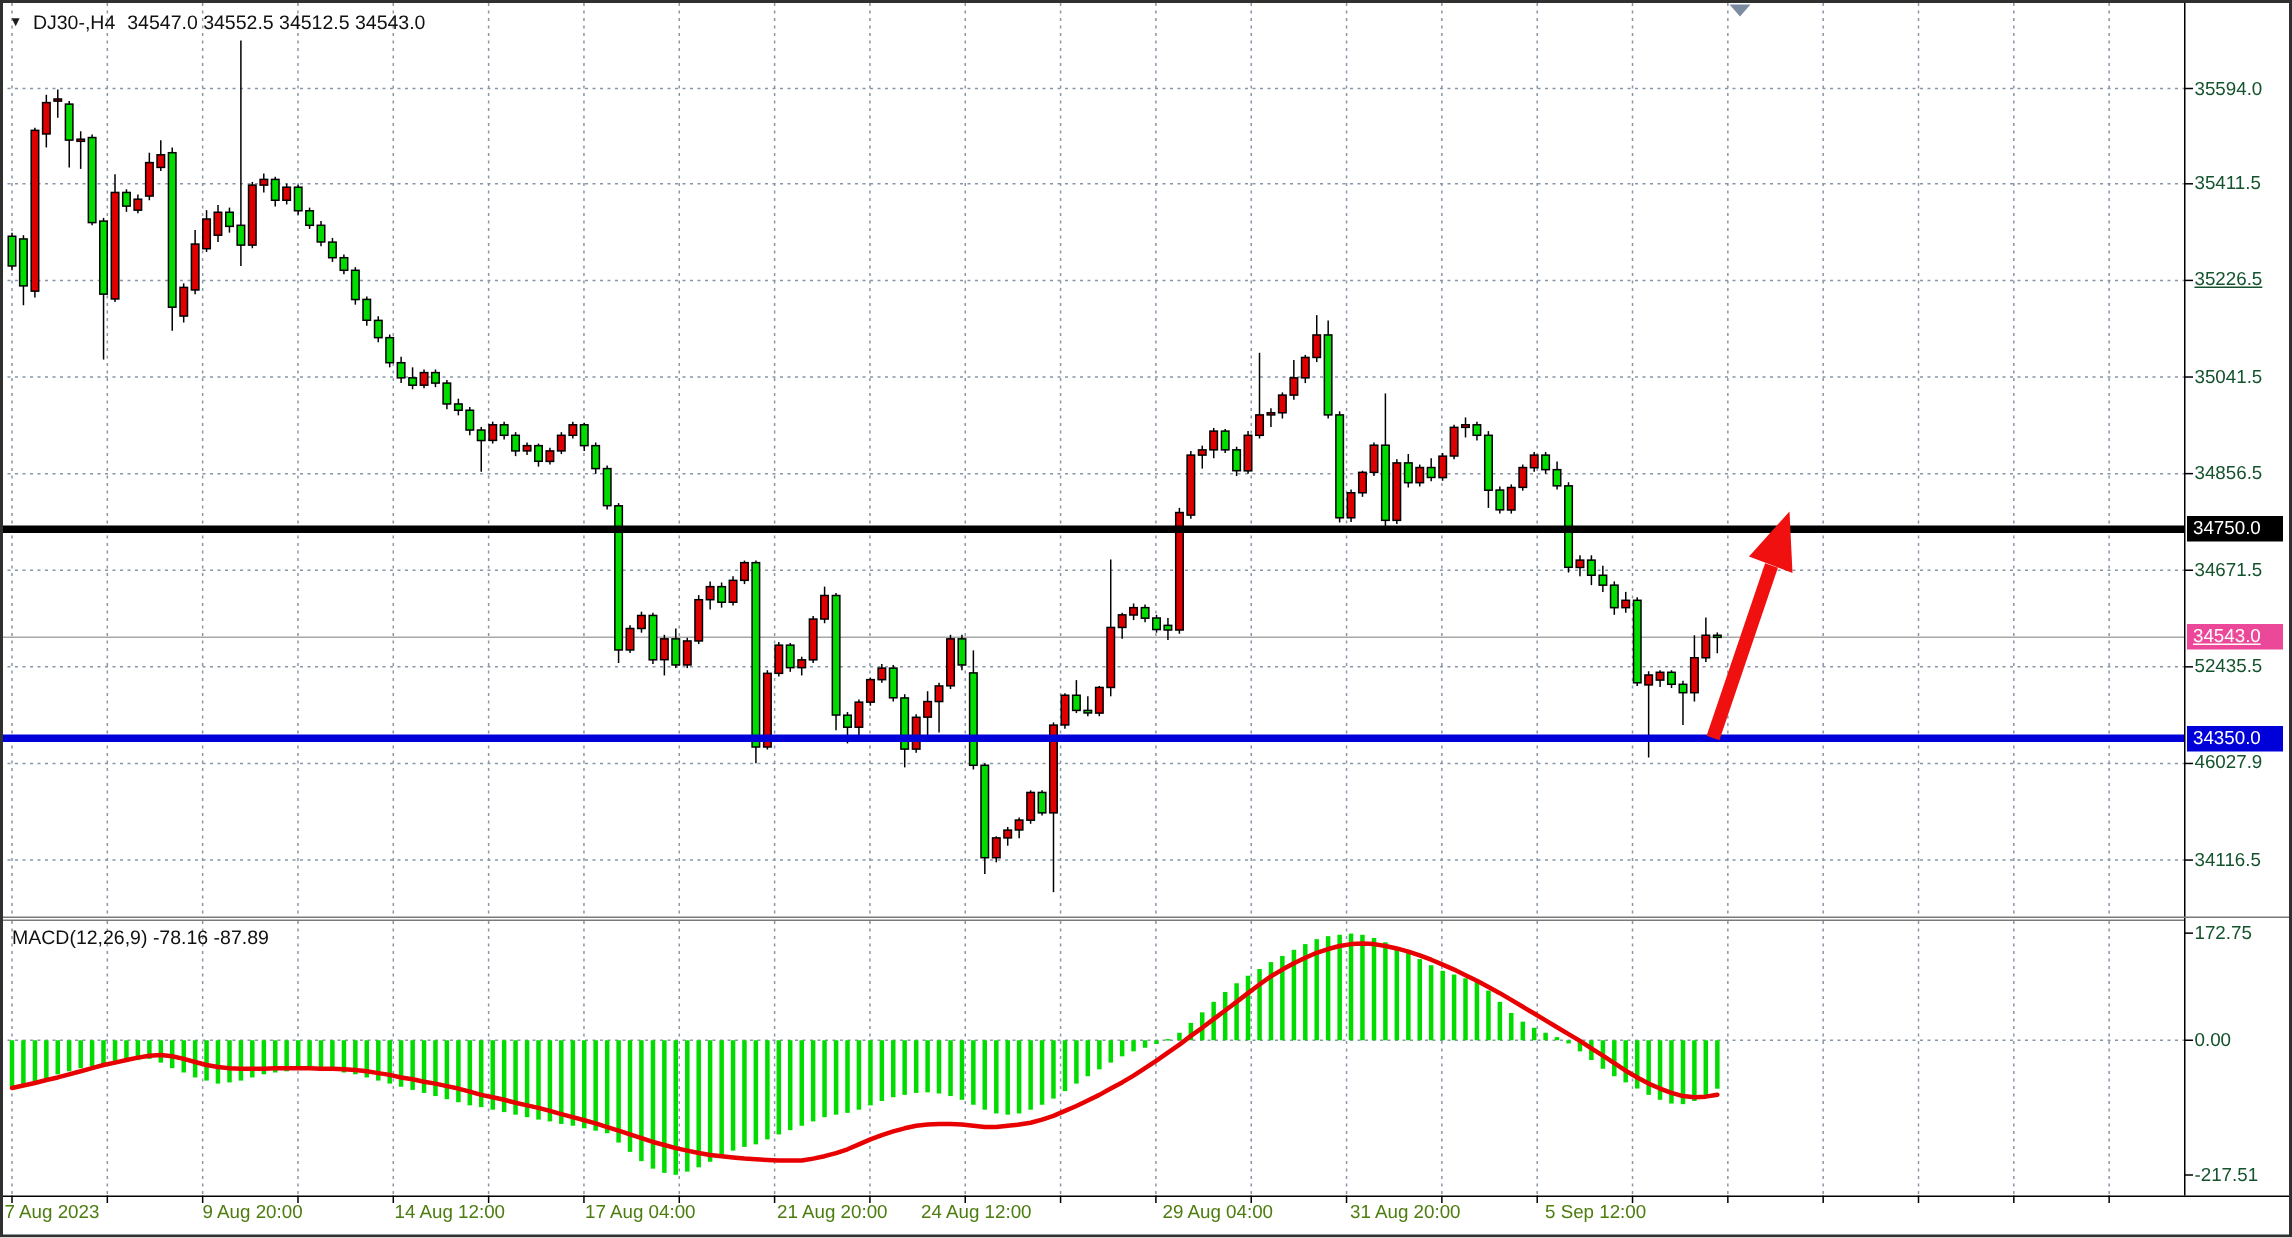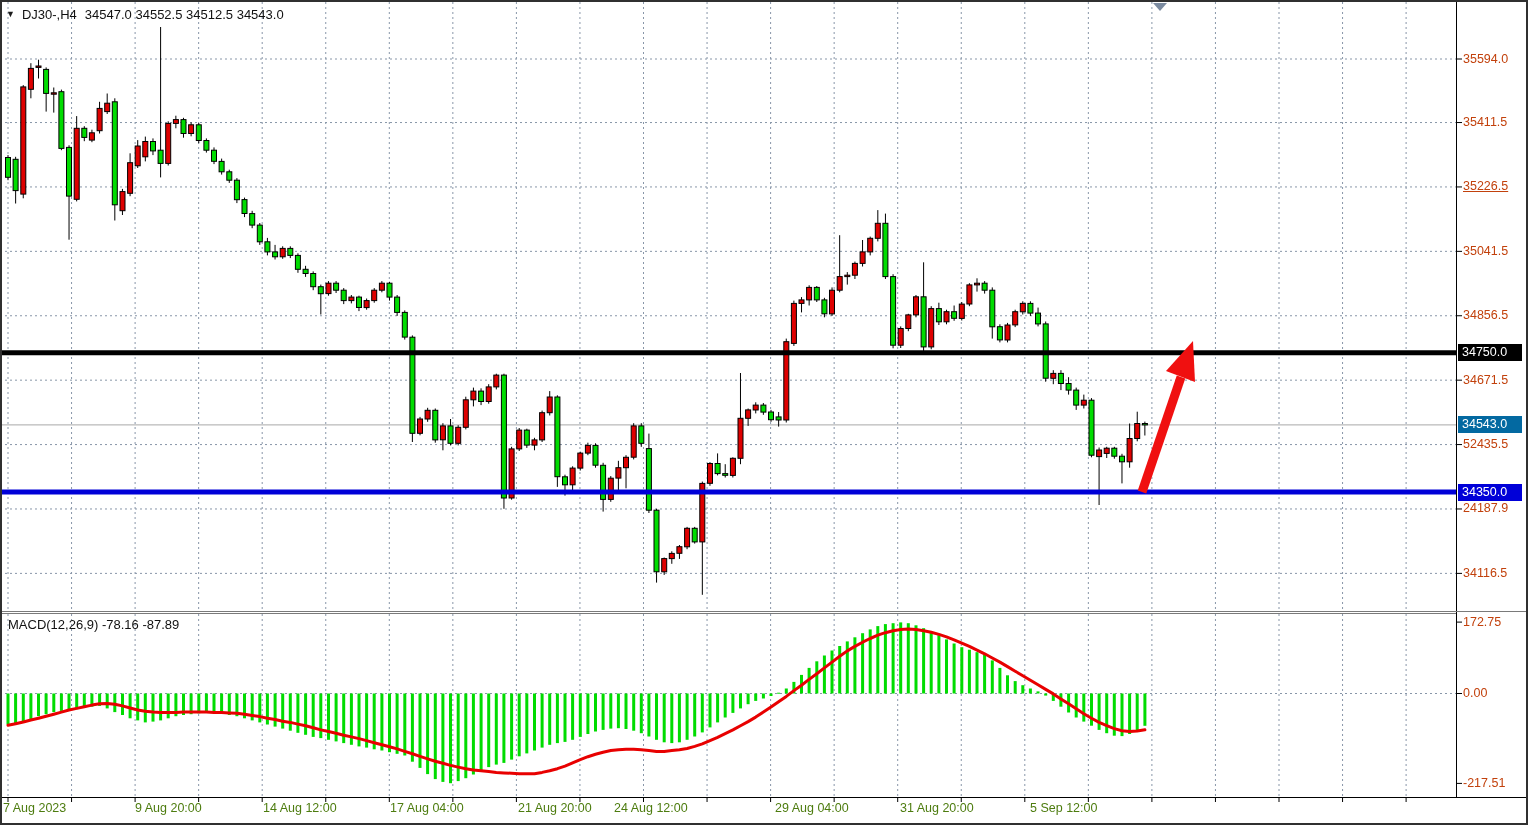--- a/index.html
+++ b/index.html
@@ -1,20 +1,20 @@
 <!DOCTYPE html>
 <html><head>
 <meta charset="utf-8">
 <style>
   html,body{margin:0;padding:0;background:#e9e9e9;}
   #win{position:relative;width:1528px;height:825px;background:#ffffff;overflow:hidden;
        font-family:"Liberation Sans", sans-serif;}
   #chart-svg{position:absolute;left:0;top:0;}
   #labels{position:absolute;left:0;top:0;width:1528px;height:825px;pointer-events:none;}
-  .axlbl{position:absolute;font-size:12.5px;color:#c2410c;white-space:nowrap;line-height:17px;}
+  .axlbl{position:absolute;font-size:12.5px;color:#14532d;white-space:nowrap;line-height:17px;}
   .pricebox{position:absolute;left:1458px;width:64px;height:17px;line-height:17px;
             color:#fff;font-size:12.5px;padding-left:4px;box-sizing:border-box;white-space:nowrap;}
   .datelbl{position:absolute;top:801px;font-size:12.5px;color:#4d7c0f;white-space:nowrap;}
   #hdr{position:absolute;left:6px;top:7px;font-size:13px;color:#111;white-space:nowrap;}
   #hdr .tri{display:inline-block;font-size:9px;color:#1c1c1c;vertical-align:2px;margin-right:7px;}
   #hdr .sym{margin-right:8px;}
   #macd-lbl{position:absolute;left:8px;top:617px;font-size:13px;color:#111;white-space:nowrap;}
 </style>
 </head>
 <body>
@@ -588,24 +588,24 @@
       <rect x="1" y="1" width="1526" height="823" fill="none" stroke="#303030" stroke-width="2"></rect>
     </svg>
   <div id="labels">
       <div class="axlbl" style="left: 1463px; top: 50.5px;">35594.0</div>
       <div class="axlbl" style="left: 1463px; top: 114.036px;">35411.5</div>
       <div class="axlbl" style="left: 1463px; top: 178.441px; text-decoration: underline;">35226.5</div>
       <div class="axlbl" style="left: 1463px; top: 242.847px;">35041.5</div>
       <div class="axlbl" style="left: 1463px; top: 307.253px;">34856.5</div>
       <div class="axlbl" style="left: 1463px; top: 371.659px;">34671.5</div>
       <div class="axlbl" style="left: 1463px; top: 436.065px;">52435.5</div>
-      <div class="axlbl" style="left: 1463px; top: 500.471px;">24187.9</div>
+      <div class="axlbl" style="left: 1463px; top: 500.471px;">46027.9</div>
       <div class="axlbl" style="left: 1463px; top: 564.877px;">34116.5</div>
       <div class="pricebox" style="top: 344.33px; background: rgb(0, 0, 0);">34750.0</div>
-      <div class="pricebox" style="top: 416.395px; background: #0369a1;">34543.0</div>
+      <div class="pricebox" style="top: 416.395px; background: #ec4899; text-decoration: underline;">34543.0</div>
       <div class="pricebox" style="top: 483.586px; background: rgb(0, 0, 216);">34350.0</div>
       <div class="axlbl" style="left: 1463px; top: 613.601px;">172.75</div>
       <div class="axlbl" style="left: 1463px; top: 685px;">0.00</div>
       <div class="axlbl" style="left: 1463px; top: 774.899px;">-217.51</div>
       <div class="datelbl" style="left: 3px;">7 Aug 2023</div>
       <div class="datelbl" style="left: 135px; text-align: center;">9 Aug 20:00</div>
       <div class="datelbl" style="left: 263px; text-align: right;">14 Aug 12:00</div>
       <div class="datelbl" style="left: 390px;">17 Aug 04:00</div>
       <div class="datelbl" style="left: 518px;">21 Aug 20:00</div>
       <div class="datelbl" style="left: 614px;">24 Aug 12:00</div>

